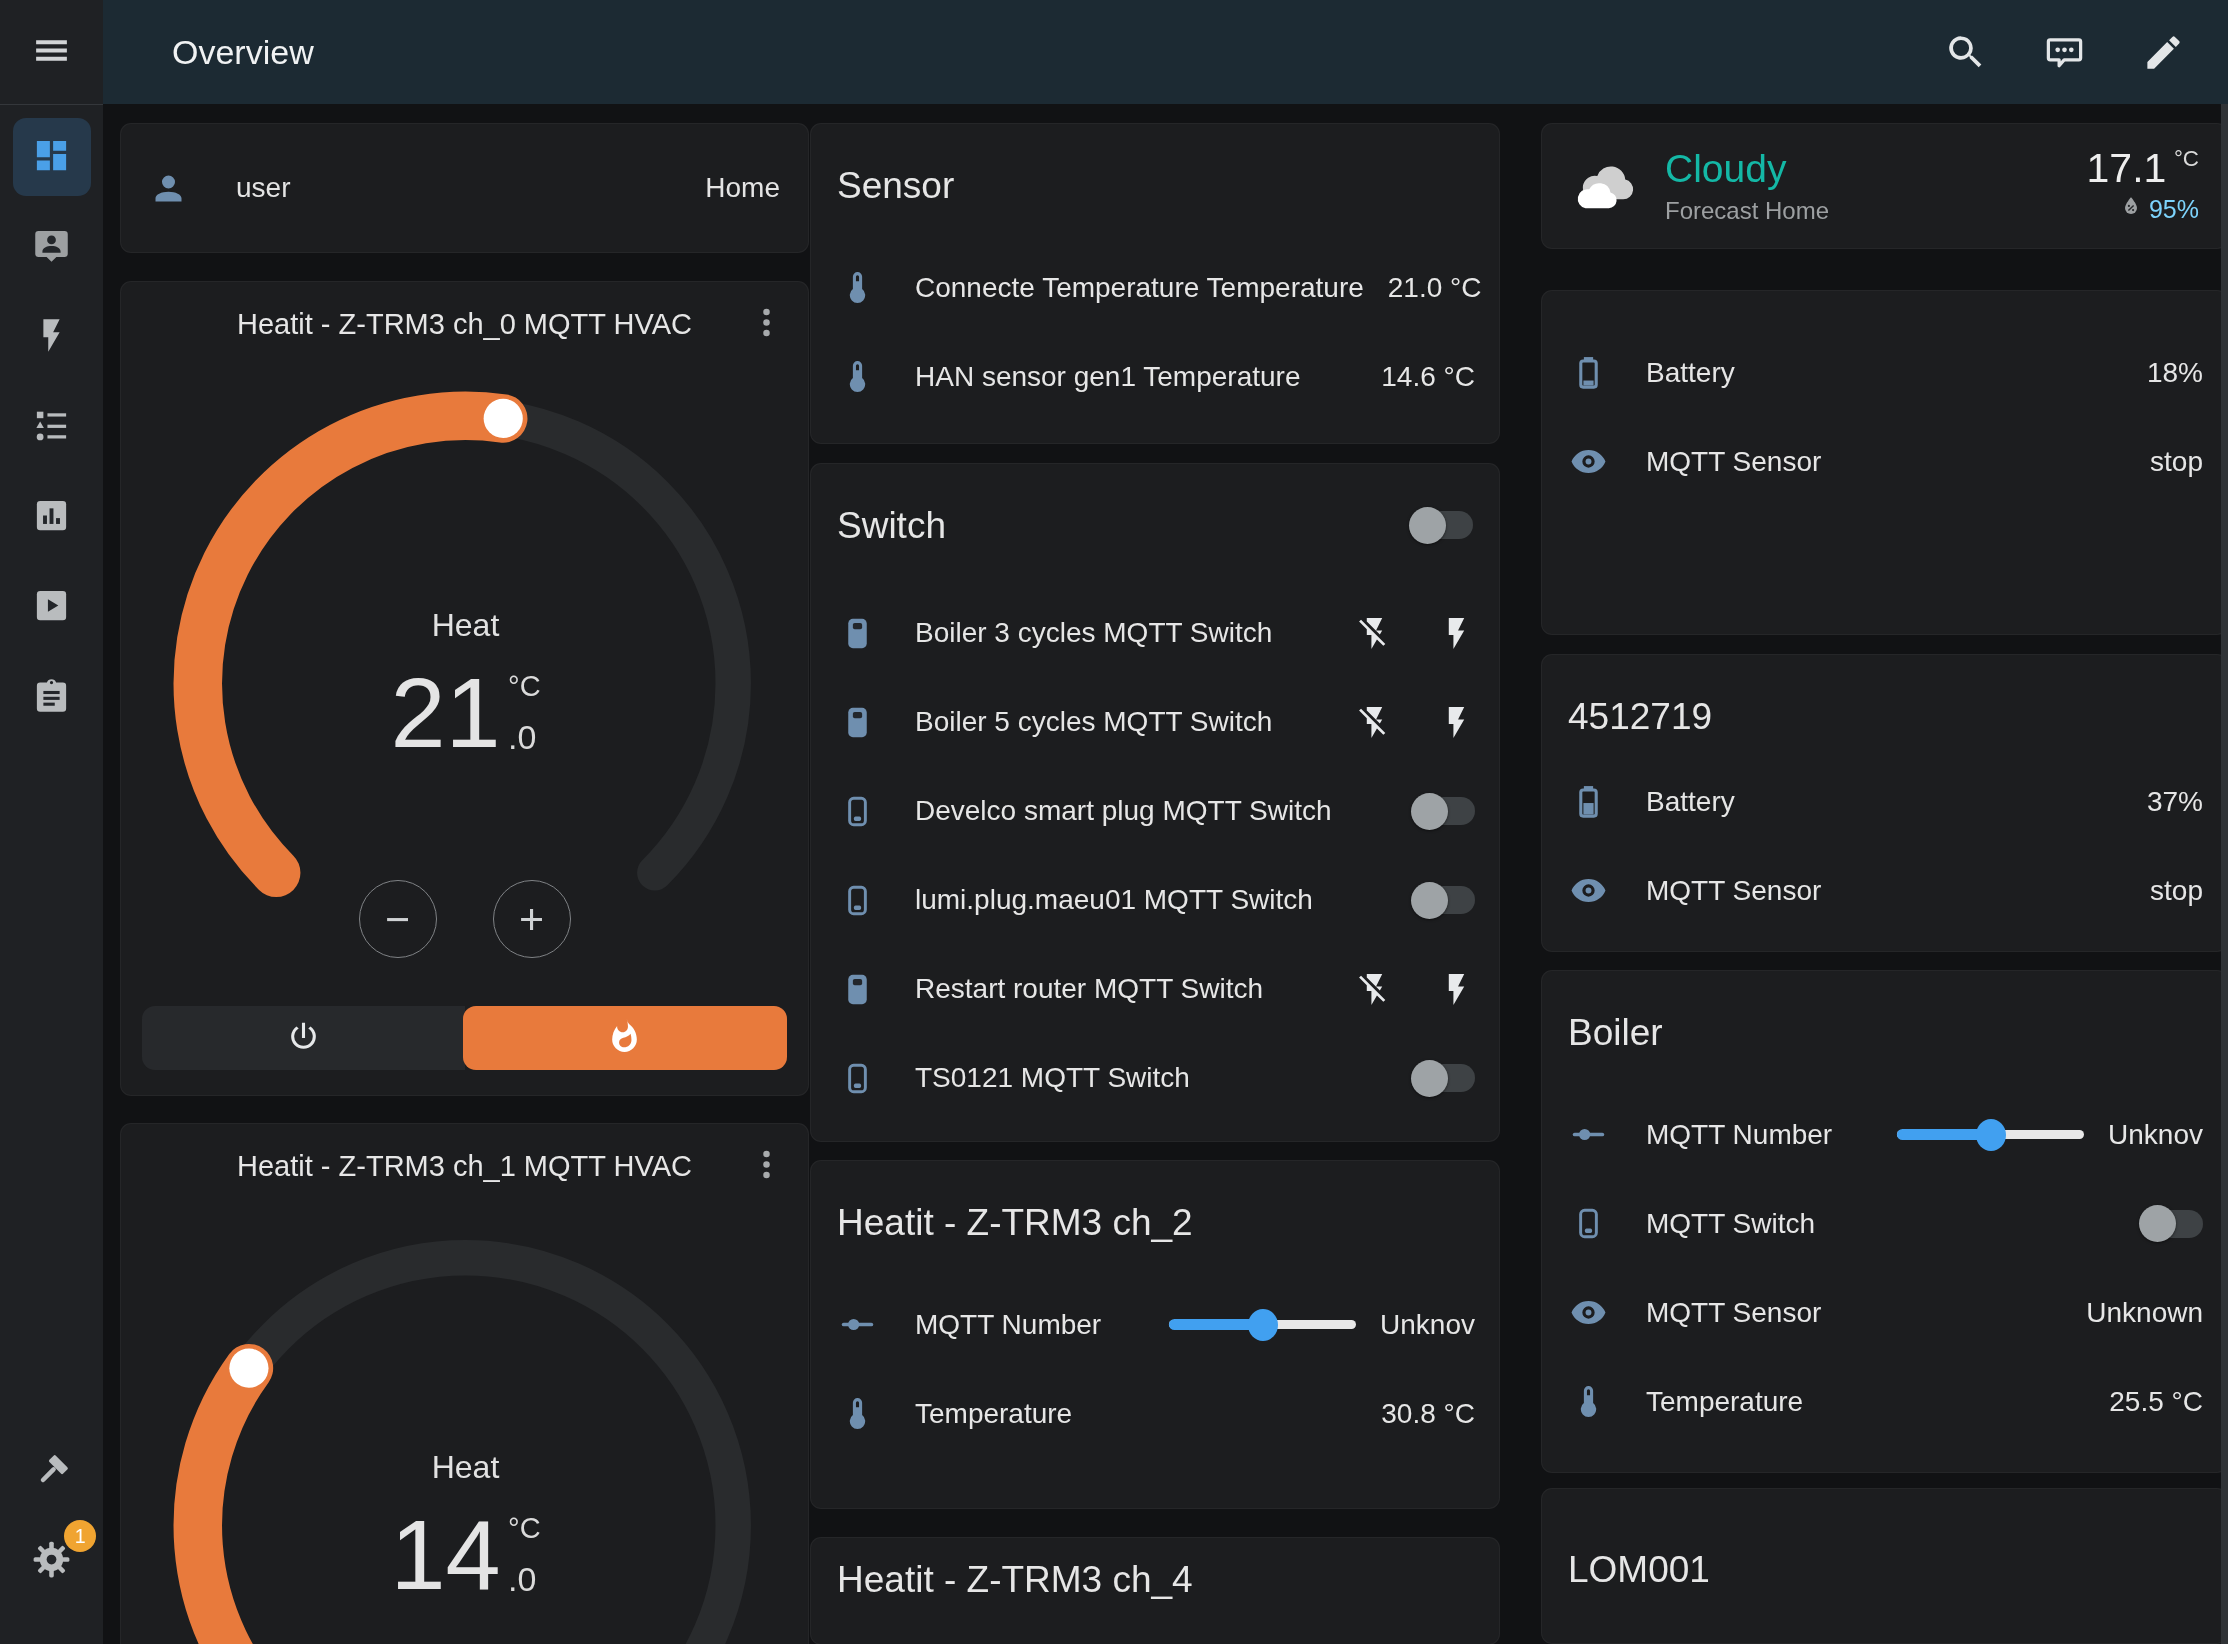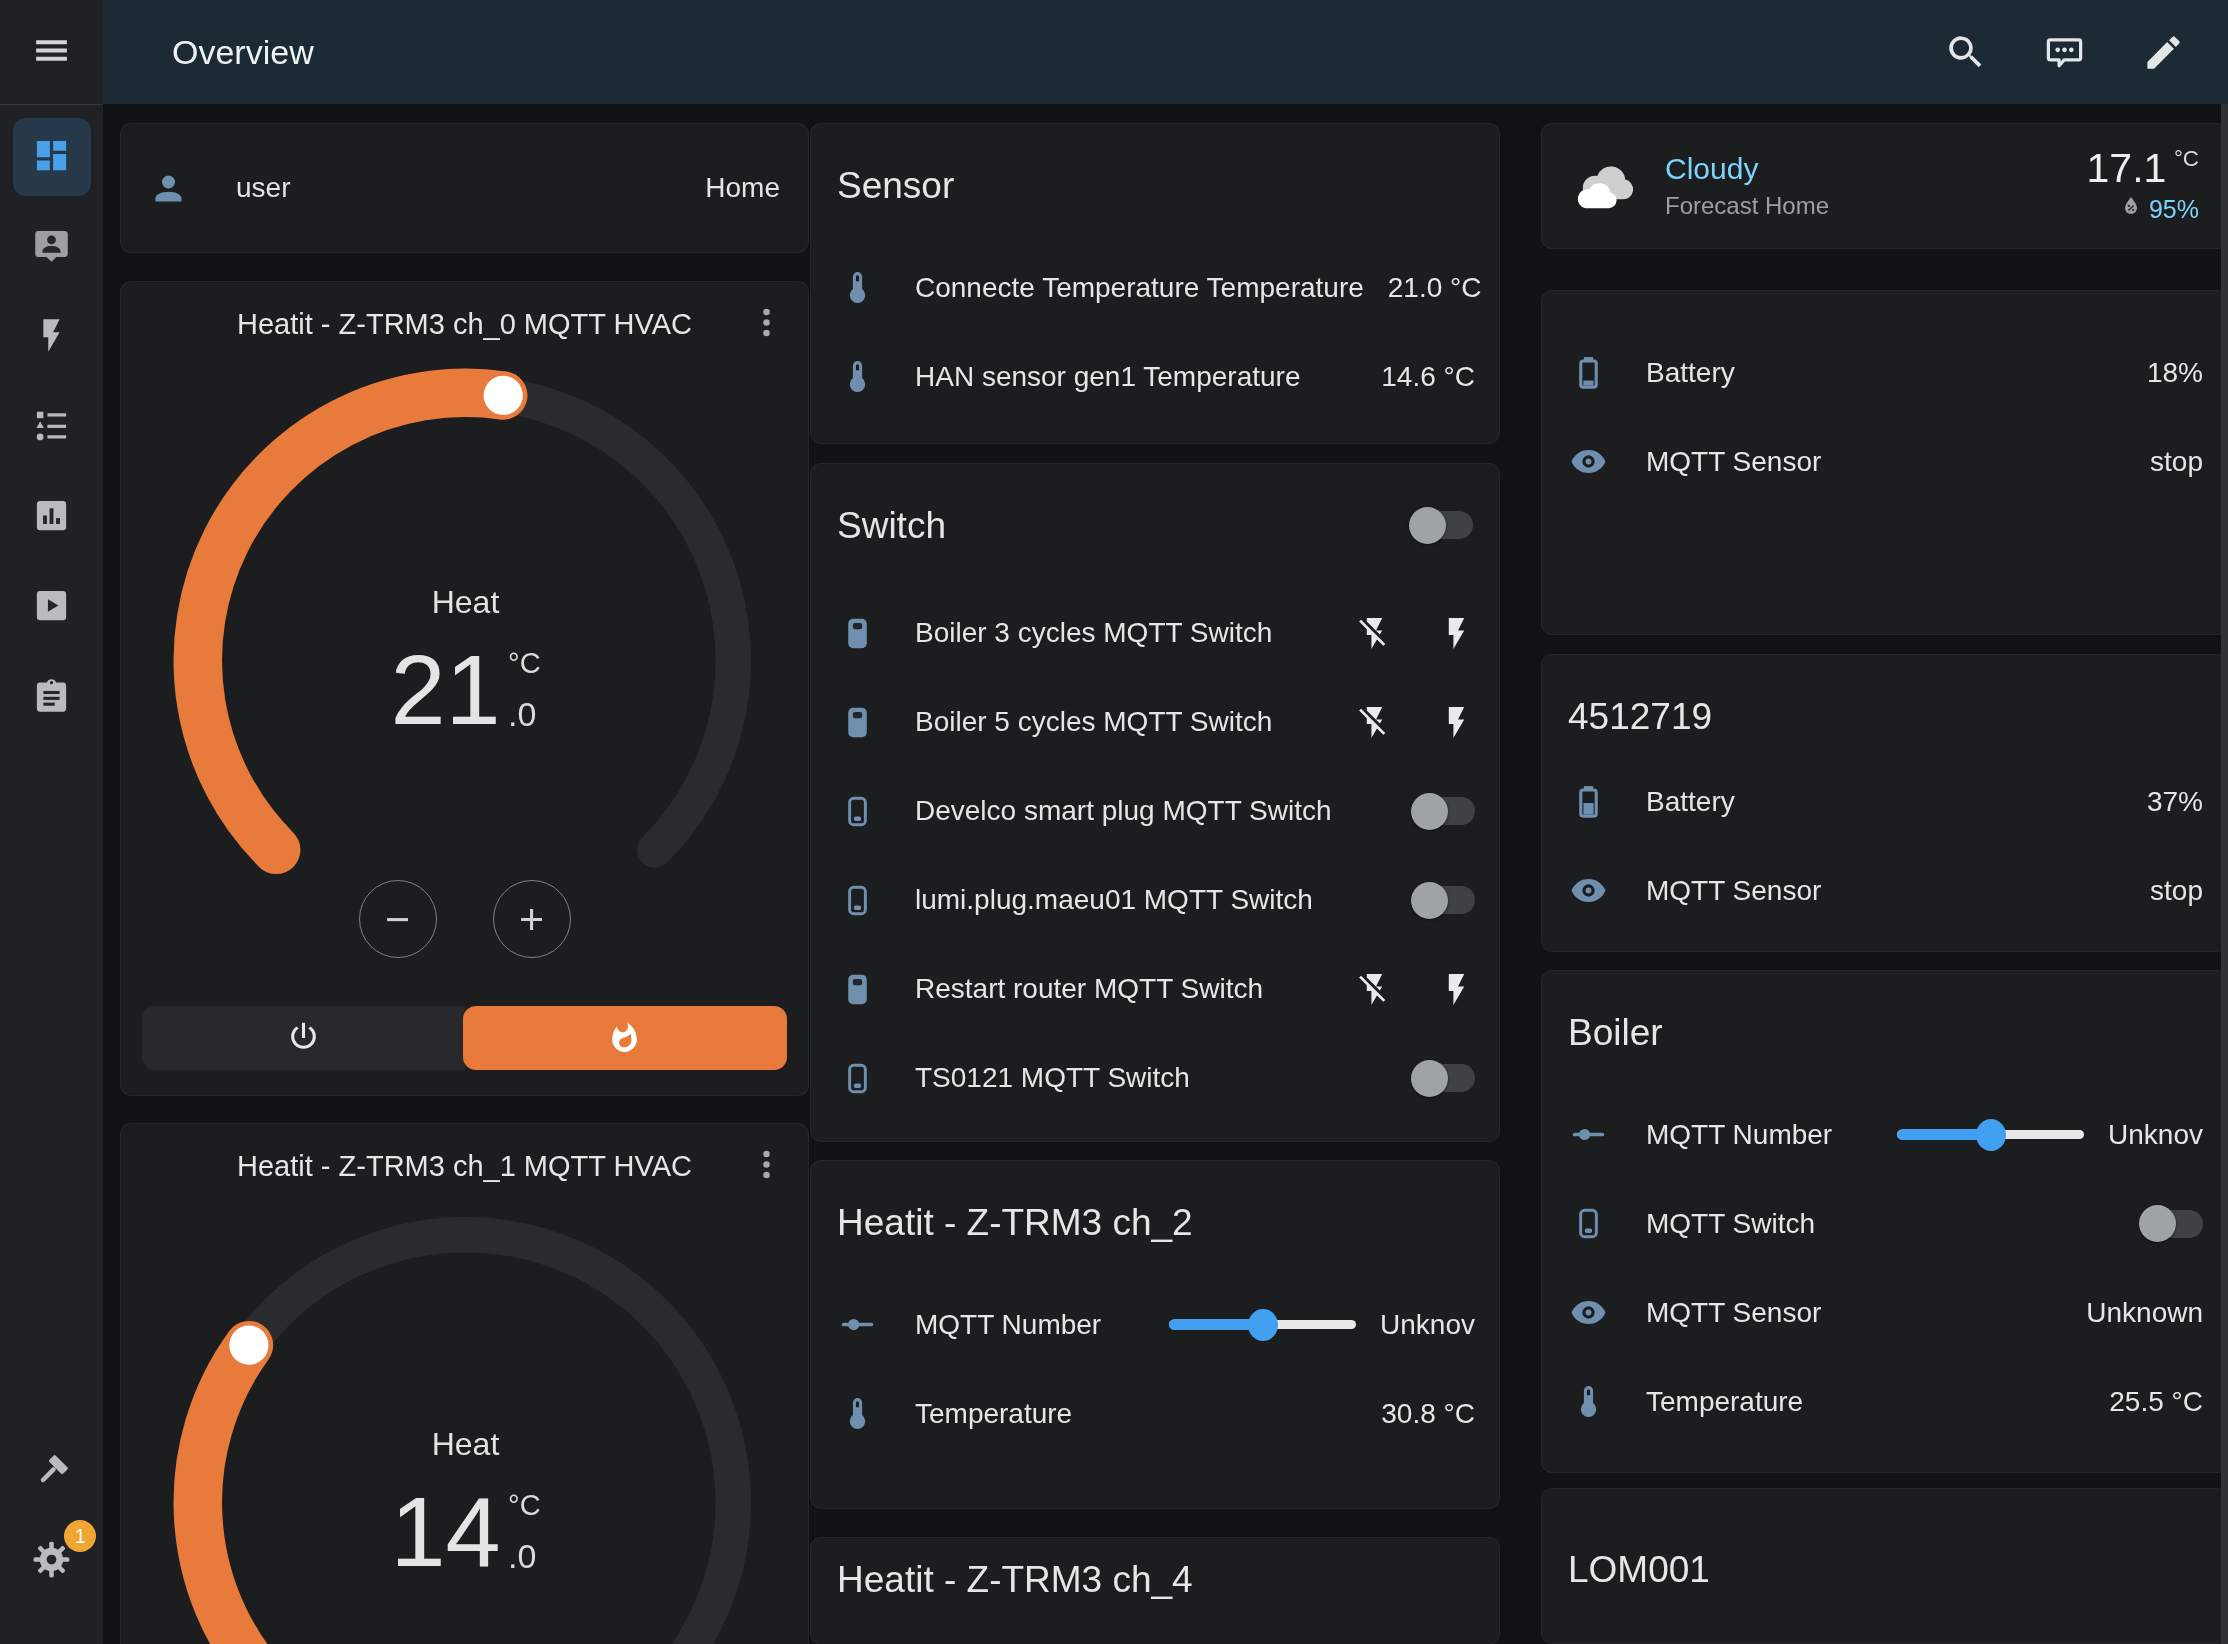--- a/index.html
+++ b/index.html
@@ -57,41 +57,41 @@
   
   .user-card{height:130px;display:flex;align-items:center;padding:0 28px}
   .user-card .u-icon{width:39px;height:39px}
   .user-card .u-name{margin-left:48px;font-size:28px}
   .user-card .u-home{margin-left:auto;font-size:28px}
   
   .thermo{height:815px}
   .t-title{position:absolute;top:26px;left:56px;right:56px;text-align:center;font-size:29px;color:#e6e6e6;white-space:nowrap}
   .t-menu{position:absolute;top:20.5px;right:22.4px;width:39px;height:39px;cursor:pointer}
   .t-menu svg{width:39px;height:39px}
-  .dial{position:absolute;left:46px;top:80px;width:597px;height:597px}
+  .dial{position:absolute;left:46px;top:103px;width:597px;height:597px}
   .dial svg{position:absolute;left:0;top:0}
   .dial-center{position:absolute;left:0;top:0;width:597px;height:597px;display:flex;flex-direction:column;align-items:center;justify-content:center}
   .t-heat{font-size:32px;color:#e2e2e2;margin-bottom:22.4px}
   .temp-row{display:flex}
   .temp-int{font-size:99px;line-height:.95;color:#e4e4e4}
   .temp-col{display:flex;flex-direction:column;justify-content:space-between;margin-left:7.5px;padding:3.7px 0}
   .temp-unit{font-size:29px;color:#dadada}
   .temp-dec{font-size:34px;color:#dadada}
   .dial-btns{position:absolute;top:598px;left:0;right:0;display:flex;justify-content:center;gap:56px}
   .round-btn{width:78px;height:78px;border:1.9px solid #7f8285;border-radius:50%;display:flex;align-items:center;justify-content:center;font-size:43px;color:#cfd2d4;cursor:pointer;box-sizing:border-box}
   .segmented{position:absolute;left:21.4px;right:21.4px;top:724px;height:64px}
   .seg-left{position:absolute;left:0;top:0;width:50%;height:100%;background:#27292c;border-radius:13px 0 0 13px;display:flex;align-items:center;justify-content:center;cursor:pointer}
   .seg-right{position:absolute;right:0;top:0;width:50.2%;height:100%;background:#e87a3c;border-radius:13px;display:flex;align-items:center;justify-content:center;cursor:pointer}
   .seg-left svg,.seg-right svg{width:37px;height:37px}
   
   .weather{height:126px;display:flex;align-items:center;padding:0 28px}
   .w-icon{width:71px;height:58px;flex:0 0 auto}
   .w-icon svg{width:71px;height:58px}
   .w-text{margin-left:24px}
-  .w-cond{font-size:30px;color:#7dd3fc}
+  .w-cond{font-size:39px;color:#14b8a6}
   .w-sub{font-size:24px;color:#9da0a2;margin-top:5.6px}
   .w-right{margin-left:auto;text-align:right}
   .w-temp-row{display:flex;justify-content:flex-end;align-items:flex-start}
   .w-temp{font-size:41px;color:#eee;line-height:41px}
   .w-tunit{font-size:22.4px;color:#dadada;margin-left:7.5px;margin-top:-1.9px}
   .w-hum{display:flex;justify-content:flex-end;align-items:center;margin-top:5.6px;color:#7dd3fc;font-size:25px;gap:5.6px}
   .w-hum svg{width:24px;height:24px}.fixed-h344{height:321px}.fixed-h728{height:679px}.fixed-h374{height:349px}
   .fixed-h370{height:345px}.fixed-h320{height:298px}.fixed-h540{height:503px}
   .fixed-h116{height:108px}.fixed-h167{height:156px}
   .pt22{padding-top:20.5px}.pt64{padding-top:60px}

